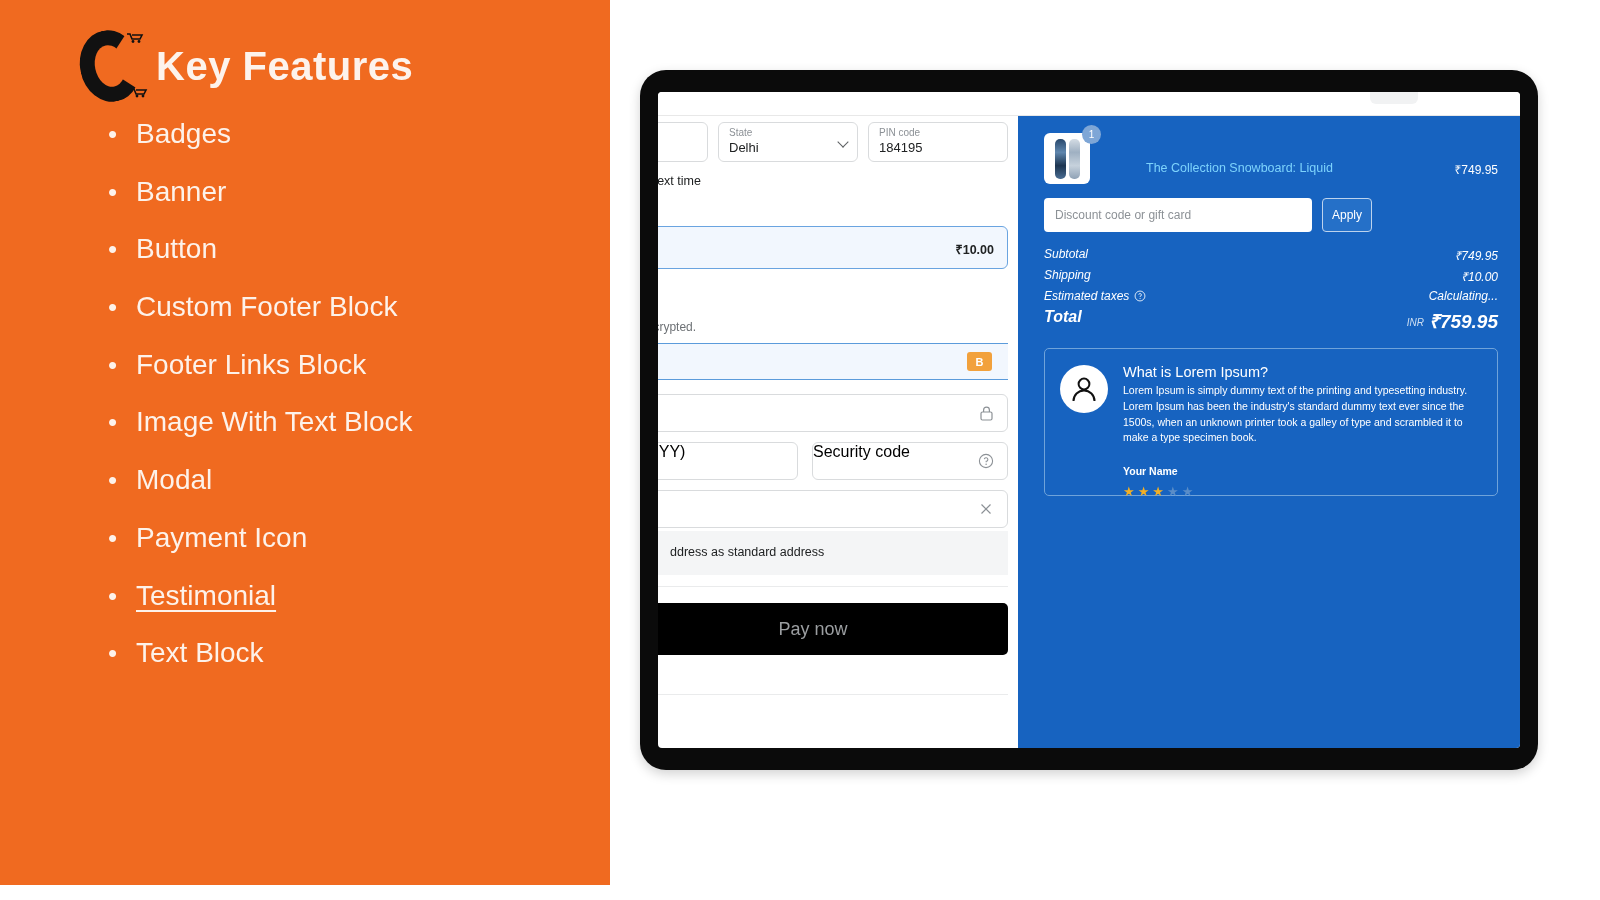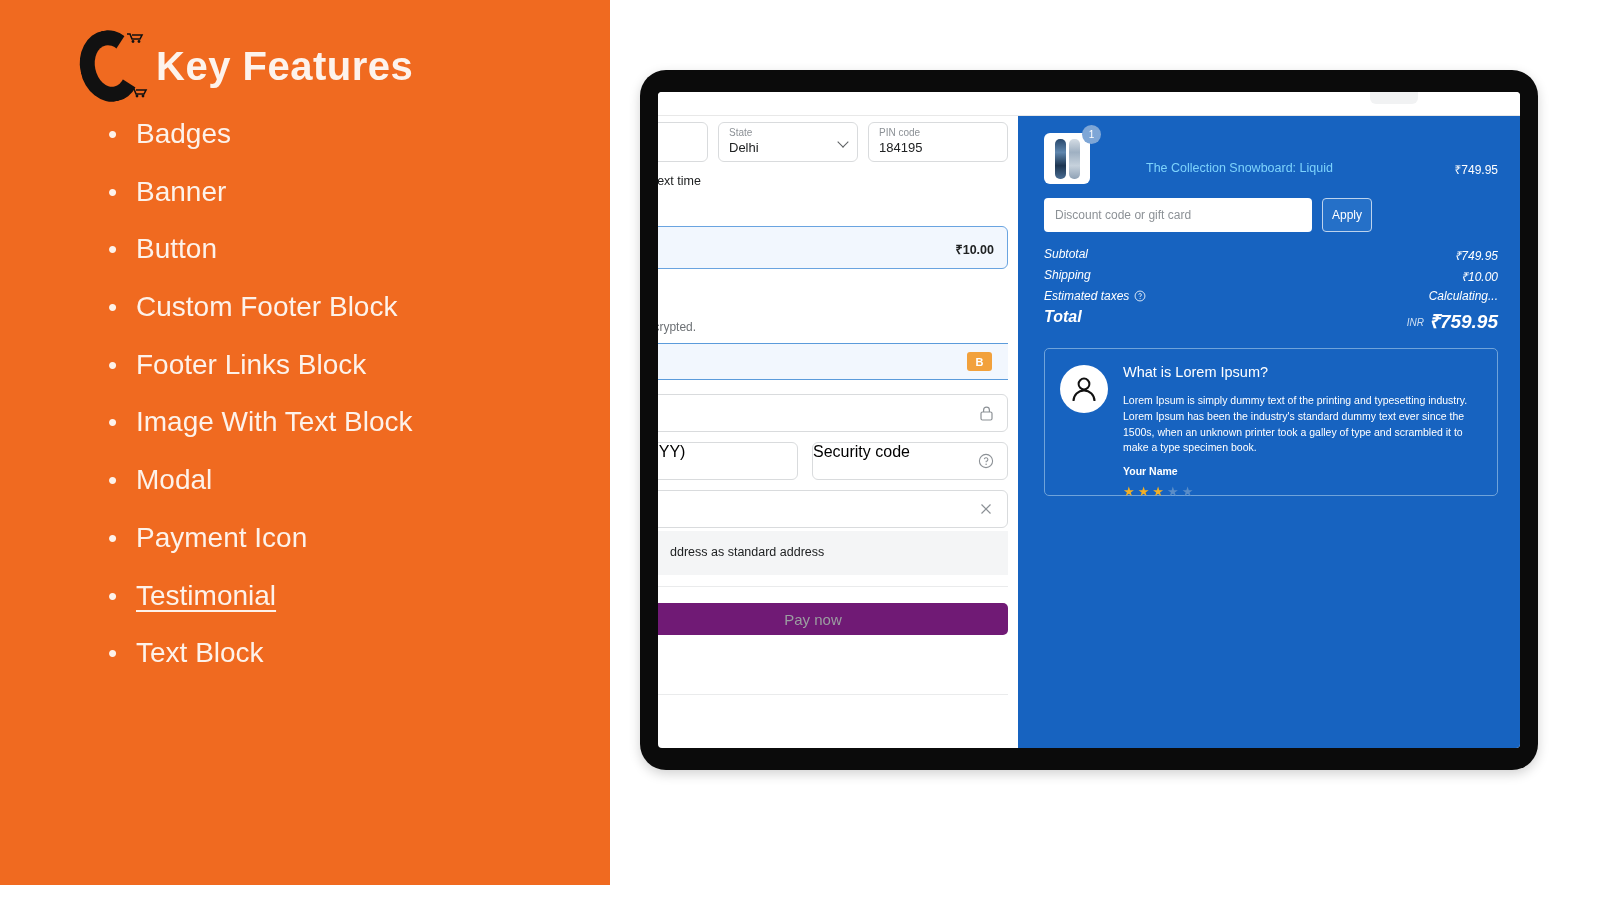--- a/index.html
+++ b/index.html
@@ -142,24 +142,24 @@
   .x-ico { position:absolute; right:14px; top:11px; }
   #bill-row {
     position:absolute; left:-60px; top:415px; right:8px; height:44px;
     background:#f4f5f6;
   }
   #bill-row .btxt {
     position:absolute; left:72px; top:14px;
     font-size:12.5px; color:#202223;
   }
   #pay-btn {
-    position:absolute; left:-40px; top:487px; right:8px; height:32px;
-    background:#701a75; border-radius:5px;
+    position:absolute; left:-40px; top:487px; right:8px; height:52px;
+    background:#000000; border-radius:5px;
     display:flex; align-items:center; justify-content:center;
-    font-size:15px; color:#9b9ea1;
+    font-size:18px; color:#9b9ea1;
   }
   .hr-line { position:absolute; left:-40px; right:8px; height:1px; background:#eaebec; }
 
   
   #summary {
     position:absolute; right:0; top:24px; width:502px; bottom:0;
     background:#1763C0;
   }
   #prod-row { position:absolute; left:26px; top:17px; right:22px; height:56px; }
   #thumb {
@@ -220,21 +220,21 @@
   #avatar {
     position:absolute; left:15px; top:16px;
     width:48px; height:48px; border-radius:50%; background:#fff;
     display:flex; align-items:center; justify-content:center;
   }
   #tst-head {
     position:absolute; left:78px; top:15px;
     font-size:14.5px; color:#ffffff;
   }
   #tst-body {
-    position:absolute; left:78px; top:44px; right:16px;
+    position:absolute; left:78px; top:34px; right:16px;
     font-size:10.5px; line-height:1.5; color:#ffffff;
   }
   #tst-name {
     position:absolute; left:78px; top:116px;
     font-size:10.5px; color:#ffffff; font-weight:600;
   }
   #stars { position:absolute; left:78px; top:136px; display:flex; gap:3px; }
   .star { font-size:13px; line-height:1; }
   .star.on  { color:#F4B024; }
   .star.off { color:#5a8dc8; }

